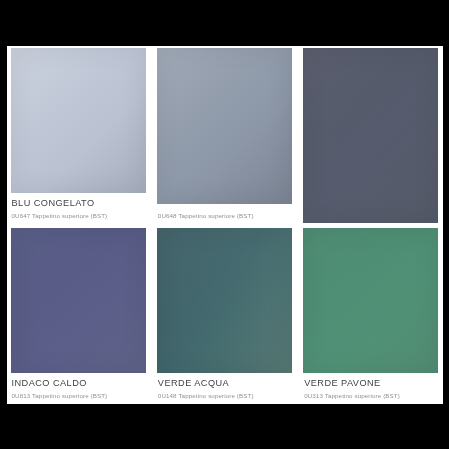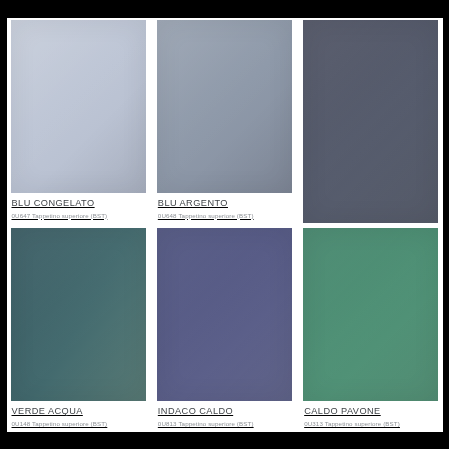--- a/index.html
+++ b/index.html
@@ -16,24 +16,23 @@
     font-family: "Liberation Sans", sans-serif;
     display: flex;
     align-items: center;
     justify-content: center;
   }
 
   
   .page {
     position: relative;
     width: 436px;
-    height: 414px;
+    height: 358px;
     background: #ffffff;
     padding: 2px 4px 0 4px;
-    text-decoration: underline;
   }
 
   .swatch-grid {
     display: grid;
     grid-template-columns: repeat(3, 1fr);
     grid-template-rows: repeat(2, 1fr);
     column-gap: 11px;
     row-gap: 5px;
     width: 100%;
     height: 100%;
@@ -109,47 +108,46 @@
       <div class="swatch-chip" style="background: linear-gradient(138deg, rgb(198, 205, 218) 0%, rgb(189, 197, 213) 46%, rgb(180, 188, 205) 100%);"></div>
       <div class="swatch-caption">
         <div class="swatch-name">BLU CONGELATO</div>
         <div class="swatch-code">0U647 Tappetino superiore (BST)</div>
       </div>
     </div>
 
     <div class="swatch-cell">
       <div class="swatch-chip" style="background: linear-gradient(138deg, rgb(152, 162, 177) 0%, rgb(142, 153, 169) 48%, rgb(134, 143, 160) 100%);"></div>
       <div class="swatch-caption">
-        <div class="swatch-name">BLU ARGENTO</div>
         <div class="swatch-code">0U648 Tappetino superiore (BST)</div>
       </div>
     </div>
 
     <div class="swatch-cell">
       <div class="swatch-chip" style="background: linear-gradient(138deg, rgb(75, 79, 96) 0%, rgb(84, 90, 107) 50%, rgb(91, 97, 112) 100%);"></div>
+    </div>
+
+    <div class="swatch-cell">
+      <div class="swatch-chip" style="background: linear-gradient(138deg, rgb(74, 79, 124) 0%, rgb(87, 91, 134) 48%, rgb(102, 106, 146) 100%);"></div>
+      <div class="swatch-caption">
+        <div class="swatch-name">INDACO CALDO</div>
+        <div class="swatch-code">0U813 Tappetino superiore (BST)</div>
+      </div>
     </div>
 
     <div class="swatch-cell">
       <div class="swatch-chip" style="background: linear-gradient(120deg, rgb(51, 86, 94) 0%, rgb(67, 106, 110) 52%, rgb(93, 129, 124) 100%);"></div>
       <div class="swatch-caption">
         <div class="swatch-name">VERDE ACQUA</div>
         <div class="swatch-code">0U148 Tappetino superiore (BST)</div>
       </div>
     </div>
 
     <div class="swatch-cell">
-      <div class="swatch-chip" style="background: linear-gradient(138deg, rgb(74, 79, 124) 0%, rgb(87, 91, 134) 48%, rgb(102, 106, 146) 100%);"></div>
-      <div class="swatch-caption">
-        <div class="swatch-name">INDACO CALDO</div>
-        <div class="swatch-code">0U813 Tappetino superiore (BST)</div>
-      </div>
-    </div>
-
-    <div class="swatch-cell">
       <div class="swatch-chip" style="background: linear-gradient(138deg, rgb(63, 130, 104) 0%, rgb(77, 143, 116) 48%, rgb(88, 151, 124) 100%);"></div>
       <div class="swatch-caption">
-        <div class="swatch-name">CALDO PAVONE</div>
+        <div class="swatch-name">VERDE PAVONE</div>
         <div class="swatch-code">0U313 Tappetino superiore (BST)</div>
       </div>
     </div>
 
   </div>
 </div>
 
 </body></html>

